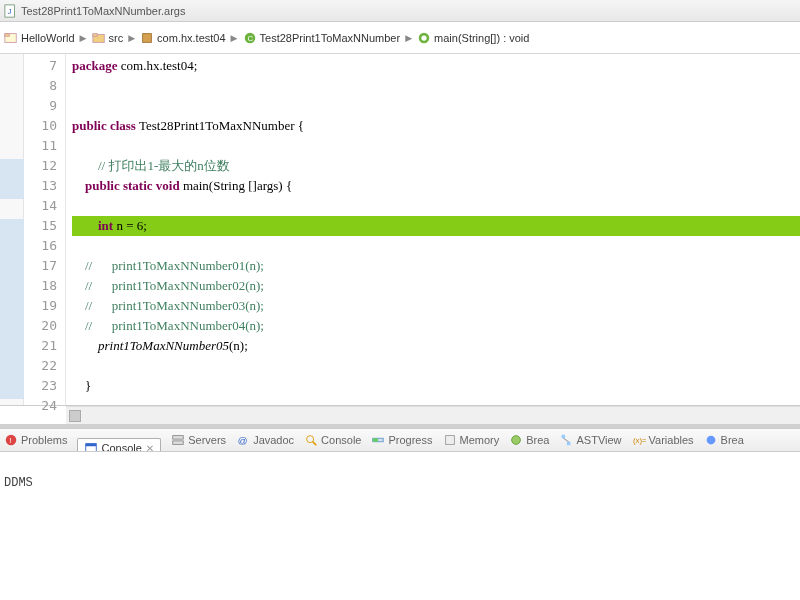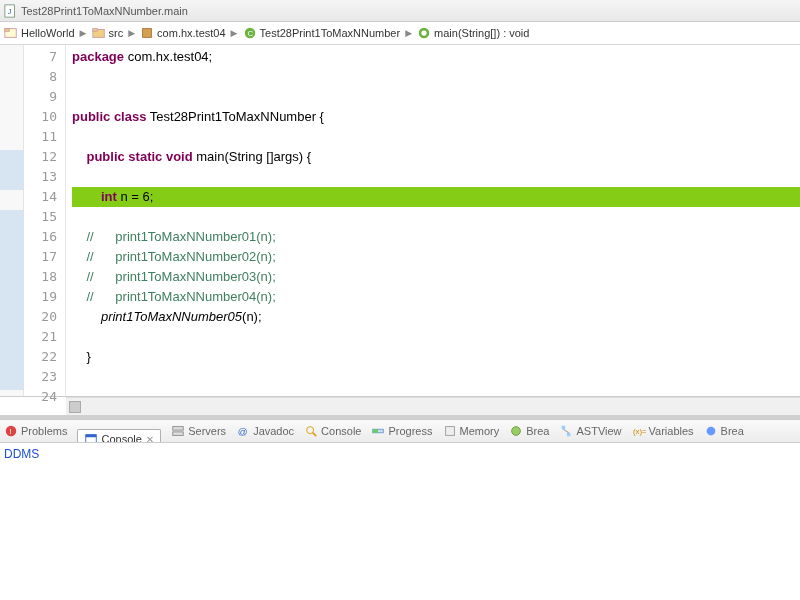--- a/index.html
+++ b/index.html
@@ -1,55 +1,55 @@
 <!DOCTYPE html>
 <html><head>
 <meta charset="utf-8">
 <style>
 * { margin: 0; padding: 0; box-sizing: border-box; }
 body { font-family: "Segoe UI", Tahoma, sans-serif; font-size: 11px; background: #fff; overflow: hidden; width: 800px; height: 600px; }
 .tab-bar { height: 22px; background: linear-gradient(#f5f5f5,#e8e8e8); border-bottom: 1px solid #ccc; padding-left: 4px; display: flex; align-items: center; }
 .tab-bar svg { width: 14px; height: 14px; margin-right: 3px; }
-.crumb-bar { height: 23px; background: #fff; border-bottom: 1px solid #d8d8d8; display: flex; align-items: center; padding-left: 4px; }
+.crumb-bar { height: 32px; background: #fff; border-bottom: 1px solid #d8d8d8; display: flex; align-items: center; padding-left: 4px; }
 .crumb { display: flex; align-items: center; color: #333; }
 .crumb svg { width: 14px; height: 14px; margin-right: 3px; }
 .arrow { color: #888; margin: 0 5px; font-size: 9px; }
 .editor-wrap { display: flex; height: 352px; border-bottom: 1px solid #ccc; }
 .fold-marker { width: 24px; background: #f8f8f8; border-right: 1px solid #e4e4e4; }
 .gutter { width: 42px; background: #fff; text-align: right; padding-right: 8px; color: #999; font-family: Consolas, monospace; font-size: 13px; line-height: 20px; padding-top: 2px; border-right: 1px solid #e8e8e8; }
-.code { flex: 1; font-family: Liberation Sans, sans-serif; font-size: 13px; line-height: 20px; padding-top: 2px; padding-left: 6px; position: relative; overflow: auto; }
+.code { flex: 1; font-family: Liberation Serif, serif; font-size: 13px; line-height: 20px; padding-top: 2px; padding-left: 6px; position: relative; overflow: auto; }
 .line { white-space: pre; height: 20px; }
 .line.hl { background: #84cc16; }
 .kw { color: #7f0055; font-weight: bold; }
 .cm { color: #3f7f5f; }
 .norm { color: #000; }
 .call { font-style: italic; }
 .scroll-h { height: 18px; background: #f0f0f0; border-top: 1px solid #ddd; margin-left: 66px; position: relative; }
 .scroll-h::before { content:""; position:absolute; left:3px; top:3px; width:10px; height:10px; background:#ccc; border:1px solid #aaa; }
 .bottom-sash { height: 4px; background: #d0d0d0; }
 .views-bar { height: 24px; background: linear-gradient(#fafafa,#ececec); border-top: 1px solid #ccc; border-bottom: 1px solid #ccc; display: flex; align-items: center; padding-left: 4px; overflow: hidden; }
 .view { display: flex; align-items: center; margin-right: 10px; color: #666; white-space: nowrap; }
 .view.active { background: #fff; border: 1px solid #b0b0b0; border-bottom-color: #fff; padding: 2px 6px; border-radius: 2px 2px 0 0; color: #333; position: relative; top: 8px; }
 .view svg { width: 14px; height: 14px; margin-right: 3px; }
 .close-x { margin-left: 4px; color: #999; font-size: 10px; }
 .console-area { height: 176px; background: #fff; }
-.ddms { padding: 4px 4px; font-family: Liberation Sans, sans-serif; font-size: 12px; color: #1d4ed8; }
+.ddms { padding: 24px 4px; font-family: Liberation Mono, monospace; font-size: 12px; color: #404040; }
 .blue-strip { position: absolute; left: 0; width: 24px; background: #d7e4f2; }
 .strip1 { top: 105px; height: 40px; }
 .strip2 { top: 165px; height: 180px; }
 </style>
 </head>
 <body>
 
 <div class="tab-bar">
   <svg viewBox="0 0 16 16">
       <rect x="1" y="1" width="11" height="14" fill="#fff" stroke="#797"></rect>
       <text x="4" y="11" font-size="9" fill="#36c">J</text>
     </svg>
-  <span style="color:#555">Test28Print1ToMaxNNumber.main</span>
+  <span style="color:#555">Test28Print1ToMaxNNumber.args</span>
 </div>
 
 <div class="crumb-bar">
     <span class="crumb">
       <svg viewBox="0 0 16 16">
         <rect x="1" y="3" width="13" height="10" fill="#fffad1" stroke="#c9a"></rect>
         <rect x="1" y="3" width="5" height="3" fill="#f0d080" stroke="#c9a"></rect>
       </svg>
       <span>HelloWorld</span>
     </span>
@@ -110,20 +110,21 @@
       <div>22</div>
       <div>23</div>
       <div>24</div>
     </div>
   <div class="code">
       <div class="line"><span class="kw">package</span><span class="norm"> com.hx.test04;</span></div>
       <div class="line"></div>
       <div class="line"></div>
       <div class="line"><span class="kw">public class</span><span class="norm"> Test28Print1ToMaxNNumber {</span></div>
       <div class="line"></div>
+      <div class="line">        <span class="cm">// 打印出1-最大的n位数</span></div>
       <div class="line">    <span class="kw">public static void</span><span class="norm"> main(String []args) {</span></div>
       <div class="line"></div>
       <div class="line hl">        <span class="kw">int</span><span class="norm"> n = 6;</span></div>
       <div class="line"></div>
       <div class="line">    <span class="cm">//      print1ToMaxNNumber01(n);</span></div>
       <div class="line">    <span class="cm">//      print1ToMaxNNumber02(n);</span></div>
       <div class="line">    <span class="cm">//      print1ToMaxNNumber03(n);</span></div>
       <div class="line">    <span class="cm">//      print1ToMaxNNumber04(n);</span></div>
       <div class="line">        <span class="call">print1ToMaxNNumber05</span><span class="norm">(n);</span></div>
       <div class="line"></div>

